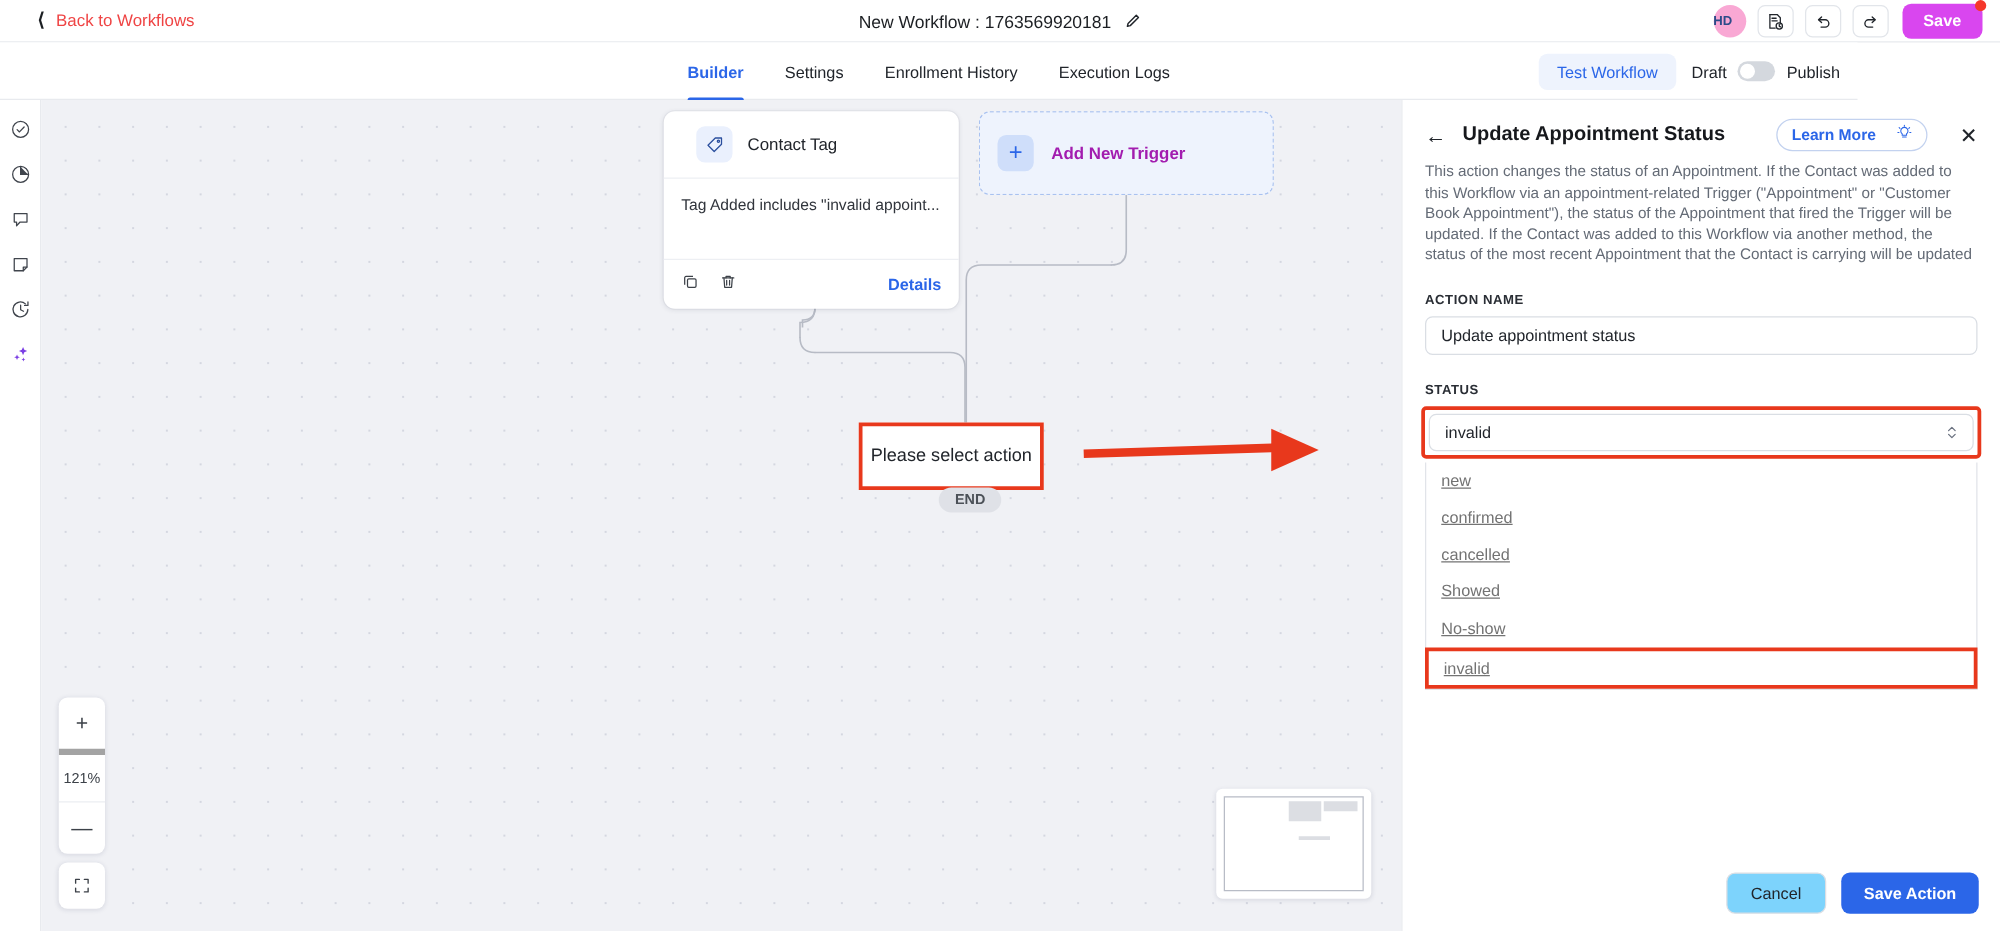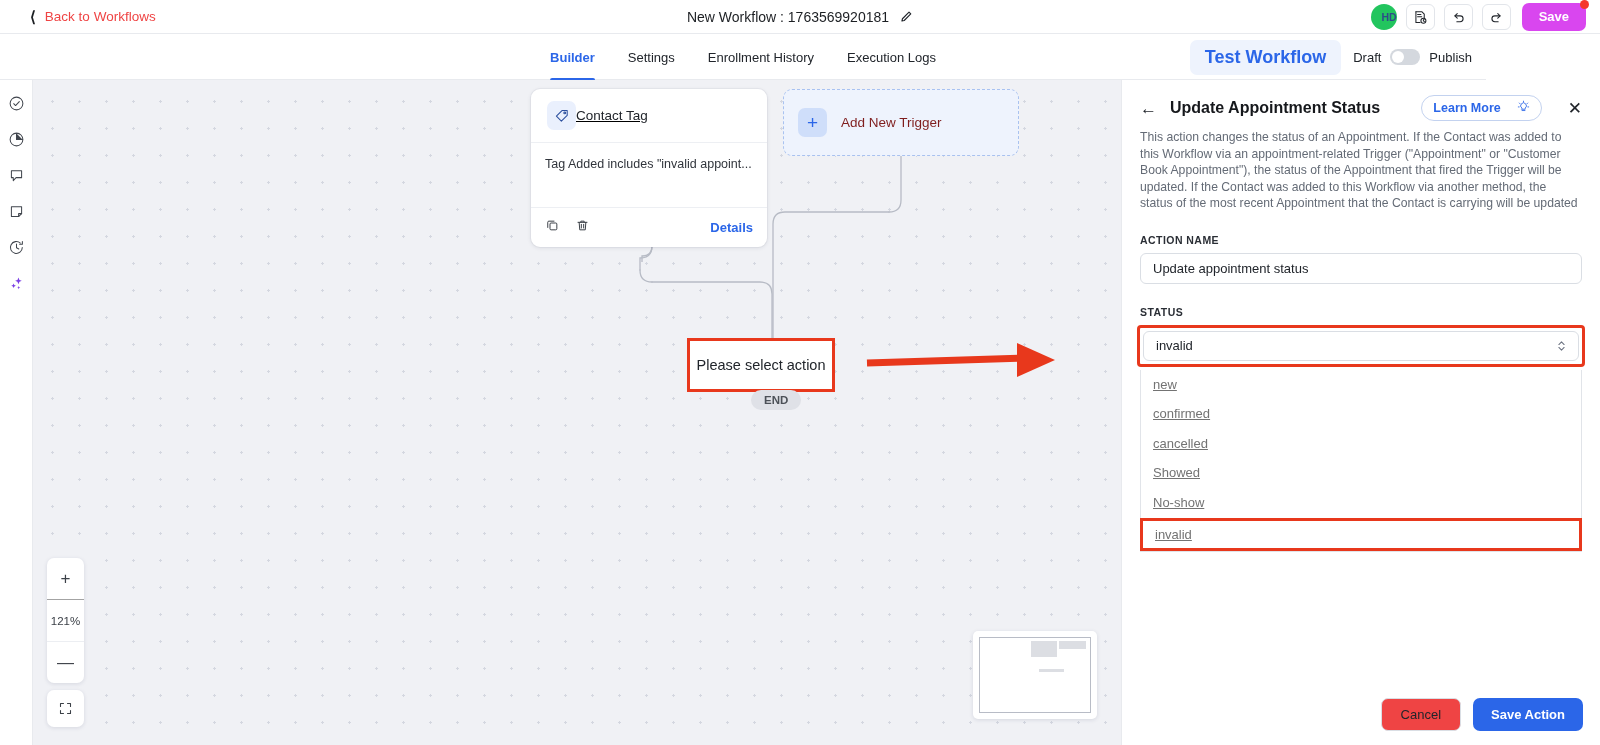--- a/index.html
+++ b/index.html
@@ -30,23 +30,23 @@
   }
   .title-text { font-size: 14px; color: #1c1f23; }
   .pencil-icon { width: 14px; height: 14px; display: block; }
 
   .topbar-right {
     position: absolute; right: 0px; top: 0; height: 34px;
     display: flex; align-items: center; gap: 9px; padding-right: 14px;
   }
   .avatar {
     width: 26px; height: 26px; border-radius: 50%;
-    background: #22c55e; color: #2d4b89;
+    background: #f9a8d4; color: #2d4b89;
     font-size: 10.5px; font-weight: 700;
-    display: flex; align-items: center; justify-content: flex-end;
+    display: flex; align-items: center; justify-content: flex-start;
   }
   .icon-btn {
     width: 29px; height: 26px; border: 1px solid #e2e5ea; border-radius: 6px;
     background: #fff; display: flex; align-items: center; justify-content: center;
     cursor: pointer;
   }
   .icon-btn svg { display: block; }
   .save-btn {
     position: relative;
     background: #d946ef; color: #fff; border-radius: 7px;
@@ -76,21 +76,21 @@
   .tab.active { color: #2b66e8; font-weight: 600; }
   .tab.active::after {
     content: ""; position: absolute; left: 0; right: 0; bottom: 0;
     height: 2.5px; background: #2b66e8; border-radius: 2px 2px 0 0;
   }
   .tabbar-right {
     position: absolute; right: 14px; top: 0; height: 46px;
     display: flex; align-items: center; gap: 12px;
   }
   .test-wf {
-    background: #eef3fd; color: #2b66e8; font-size: 18px; font-weight: 700;
+    background: #eef3fd; color: #2b66e8; font-size: 13px; font-weight: 400;
     padding: 7px 15px; border-radius: 7px; cursor: pointer;
   }
   .pub-wrap { display: flex; align-items: center; gap: 9px; }
   .pub-label { font-size: 13px; color: #21252b; }
   .toggle {
     width: 30px; height: 16px; border-radius: 9px; background: #d4d8de;
     position: relative; cursor: pointer;
   }
   .toggle .knob {
     position: absolute; top: 2px; left: 2px;
@@ -117,21 +117,21 @@
     overflow: hidden;
   }
   .connector-svg { position: absolute; inset: 0; width: 1088px; height: 665px; }
 
   
   .node-trigger {
     position: absolute; left: 498px; top: 9px; width: 236px;
     background: #fff; border-radius: 9px;
     box-shadow: 0 1px 4px rgba(25,35,70,.10), 0 0 0 1px rgba(25,35,70,.035);
   }
-  .node-head { display: flex; align-items: center; padding: 12px 14px 12px 16px; text-decoration: underline; }
+  .node-head { display: flex; align-items: center; gap: 12px; padding: 12px 14px 12px 26px; }
   .node-icon-box {
     width: 29px; height: 29px; border-radius: 7px; background: #eaf0fd;
     display: flex; align-items: center; justify-content: center;
   }
   .node-title { font-size: 13.5px; color: #21252b; }
   .node-divider { height: 1px; background: #edeff3; }
   .node-body { padding: 14px 14px 36px; font-size: 12.5px; color: #31353c; }
   .node-foot {
     display: flex; align-items: flex-end; padding: 10px 14px 12px;
     border-top: 1px solid #edeff3;
@@ -144,21 +144,21 @@
     position: absolute; left: 750px; top: 9px; width: 236px; height: 67px;
     background: #eef3fd; border: 1.4px dashed #a9c2f0; border-radius: 9px;
     display: flex; align-items: center; gap: 14px; padding-left: 14px;
     cursor: pointer;
   }
   .plus-box {
     width: 29px; height: 29px; border-radius: 7px; background: #cfdefa;
     display: flex; align-items: center; justify-content: center;
     font-size: 19px; color: #2b66e8; line-height: 1; font-weight: 400;
   }
-  .addtrigger-text { font-size: 13.5px; color: #7f1d1d; font-weight: 400; }
+  .addtrigger-text { font-size: 13.5px; color: #a21caf; font-weight: 700; }
 
   
   .node-action {
     position: absolute; left: 654px; top: 258px; width: 148px; height: 54px;
     background: #fff; border: 3px solid #e8381c;
     display: flex; align-items: center; justify-content: center;
     cursor: pointer;
   }
   .node-action-text { font-size: 14.5px; color: #21252b; }
   .end-badge {
@@ -176,21 +176,21 @@
     position: absolute; left: 14px; top: 478px; width: 37px;
     background: #fff; border-radius: 7px;
     box-shadow: 0 1px 4px rgba(25,35,70,.12);
     overflow: hidden;
   }
   .zoom-btn {
     height: 41px; display: flex; align-items: center; justify-content: center;
     font-size: 17px; color: #3c4148; cursor: pointer;
   }
   .zoom-pct { height: 43px; display: flex; align-items: center; justify-content: center;
-    font-size: 11.5px; color: #3c4148; border-top: 1px solid #a3a3a3; border-bottom: 1px solid #eceef2; cursor: pointer; }
+    font-size: 11.5px; color: #3c4148; border-top: 5px solid #a3a3a3; border-bottom: 1px solid #eceef2; cursor: pointer; }
   .fit-ctrl {
     position: absolute; left: 14px; top: 610px; width: 37px; height: 37px;
     background: #fff; border-radius: 7px; box-shadow: 0 1px 4px rgba(25,35,70,.12);
     display: flex; align-items: center; justify-content: center; cursor: pointer;
   }
 
   
   .minimap {
     position: absolute; left: 940px; top: 551px; width: 124px; height: 88px;
     background: #fff; border-radius: 5px; box-shadow: 0 1px 4px rgba(25,35,70,.12);
@@ -254,21 +254,21 @@
   .dd-option.sel {
     border: 3px solid #e8381c; height: 33px; margin: 1px -1px 0 -1px;
   }
 
   .panel-foot {
     position: absolute; left: 0; bottom: 0; width: 479px; height: 62px;
     display: flex; align-items: center; justify-content: flex-end;
     gap: 12px; padding-right: 18px;
   }
   .btn-cancel {
-    border: 1px solid #dadee4; border-radius: 7px; background: #ef4444;
+    border: 1px solid #dadee4; border-radius: 7px; background: #7dd3fc;
     font-size: 13px; color: #21252b; padding: 8px 19px; cursor: pointer;
   }
   .btn-save-action {
     background: #2b66e8; color: #fff; border-radius: 7px;
     font-size: 13px; font-weight: 600; padding: 9px 18px; cursor: pointer;
   }
 </style>
 </head>
 <body>
 

